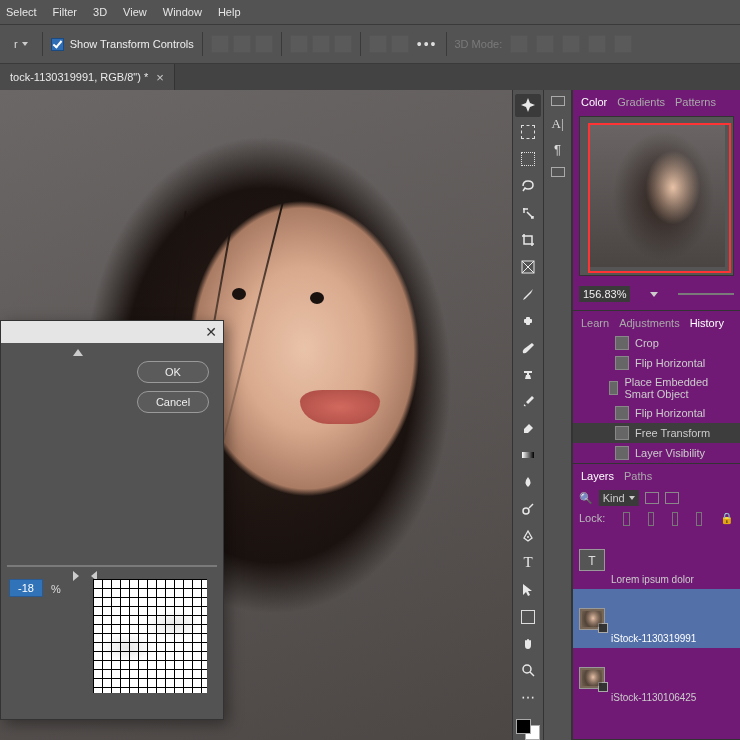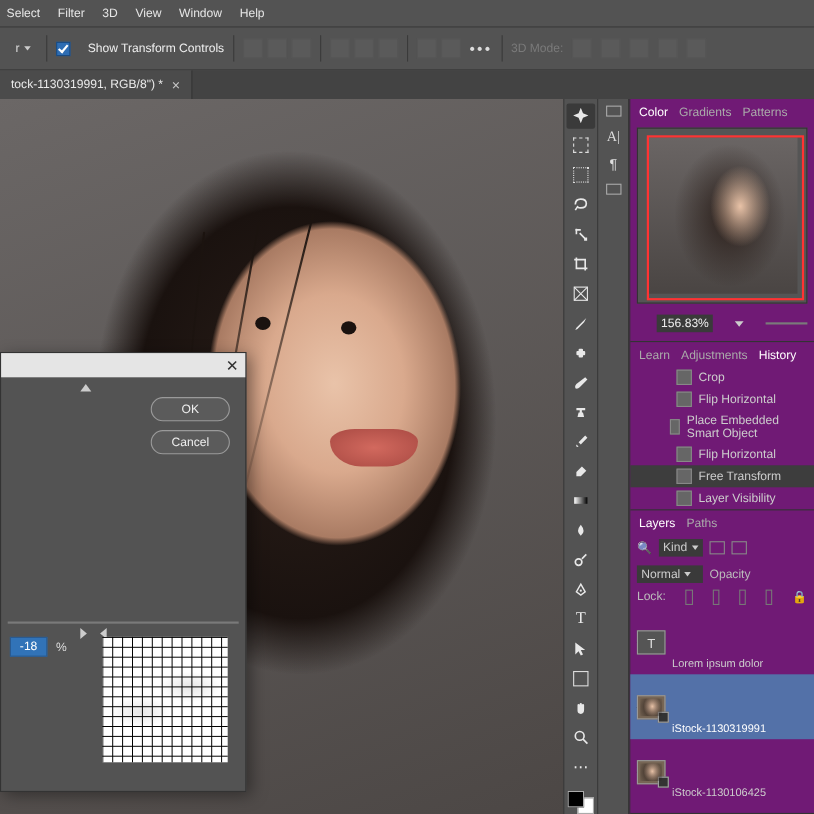--- a/index.html
+++ b/index.html
@@ -86,21 +86,21 @@
   .ptab { color:#aaa; }
   .ptab.act { color:#fff; }
   .navprev { margin:4px 6px 6px; height:160px; background:#555; position:relative; border:1px solid #333; }
   .navprev .redbox { position:absolute; left:8px; top:6px; right:2px; bottom:2px; border:2px solid #f33; }
   .navprev .thumb { position:absolute; inset:8px;
       background:
         radial-gradient(ellipse 34px 46px at 62% 44%, #e8c2a7, rgba(0,0,0,0) 80%),
         radial-gradient(ellipse 70px 90px at 55% 50%, #2a1e19, rgba(0,0,0,0) 72%),
         linear-gradient(180deg,#6a6564,#4a4543);
   }
-  .zoomrow { display:flex; align-items:center; gap:20px; padding:4px 6px 8px;margin-left:18px; }
+  .zoomrow { display:flex; align-items:center; gap:20px; padding:4px 6px 8px; }
   .zoomval { background:#3a3a3a; color:#eee; padding:2px 4px; min-width:46px; text-align:right; }
   .zoomtri { width:0;height:0;border-left:4px solid transparent;border-right:4px solid transparent;border-top:5px solid #ccc; }
   .zslider { flex:1; height:2px; background:#7a7a7a; }
 
   
   .histbody { max-height:150px; }
   .histrow { display:flex; align-items:center; gap:6px; padding:3px 18px; }
   .histrow.sel { background:#3d3d3d; }
   .histico { width:14px;height:14px; background:#666; border:1px solid #888; }
   .indent { width:18px; }
@@ -136,21 +136,21 @@
   <span>Window</span>
   <span>Help</span>
 </div>
 
 <div class="optbar">
   <div class="dropbtn">
     <span>r</span>
     <span class="chev-down"></span>
   </div>
   <div class="vbar"></div>
-  <div style="display:flex;align-items:center;gap:16px">
+  <div style="display:flex;align-items:center;gap:6px">
     <span class="checkbox"></span>
     <span class="optlabel">Show Transform Controls</span>
   </div>
   <div class="vbar"></div>
 
   <div style="display:flex;gap:4px">
     <span class="opt-ico"></span>
     <span class="opt-ico"></span>
     <span class="opt-ico"></span>
   </div>
@@ -407,27 +407,20 @@
       </div>
       <div class="lyr-opts">
         <span>🔍</span>
         <span class="lyr-drop">
             <span>Kind</span>
             <span class="chev-down"></span>
           </span>
         <span class="mini-ico"></span>
         <span class="mini-ico"></span>
       </div>
-      <div class="lyr-opts">
-        <span class="lyr-drop" style="min-width:60px">
-            <span>Normal</span>
-            <span class="chev-down"></span>
-          </span>
-        <span style="color:#bbb">Opacity</span>
-      </div>
       <div class="lock-row">
         <span>Lock:</span>
         <span class="lock-ico"></span>
         <span class="lock-ico"></span>
         <span class="lock-ico"></span>
         <span class="lock-ico"></span>
         <span>🔒</span>
       </div>
 
       <div class="layer">

